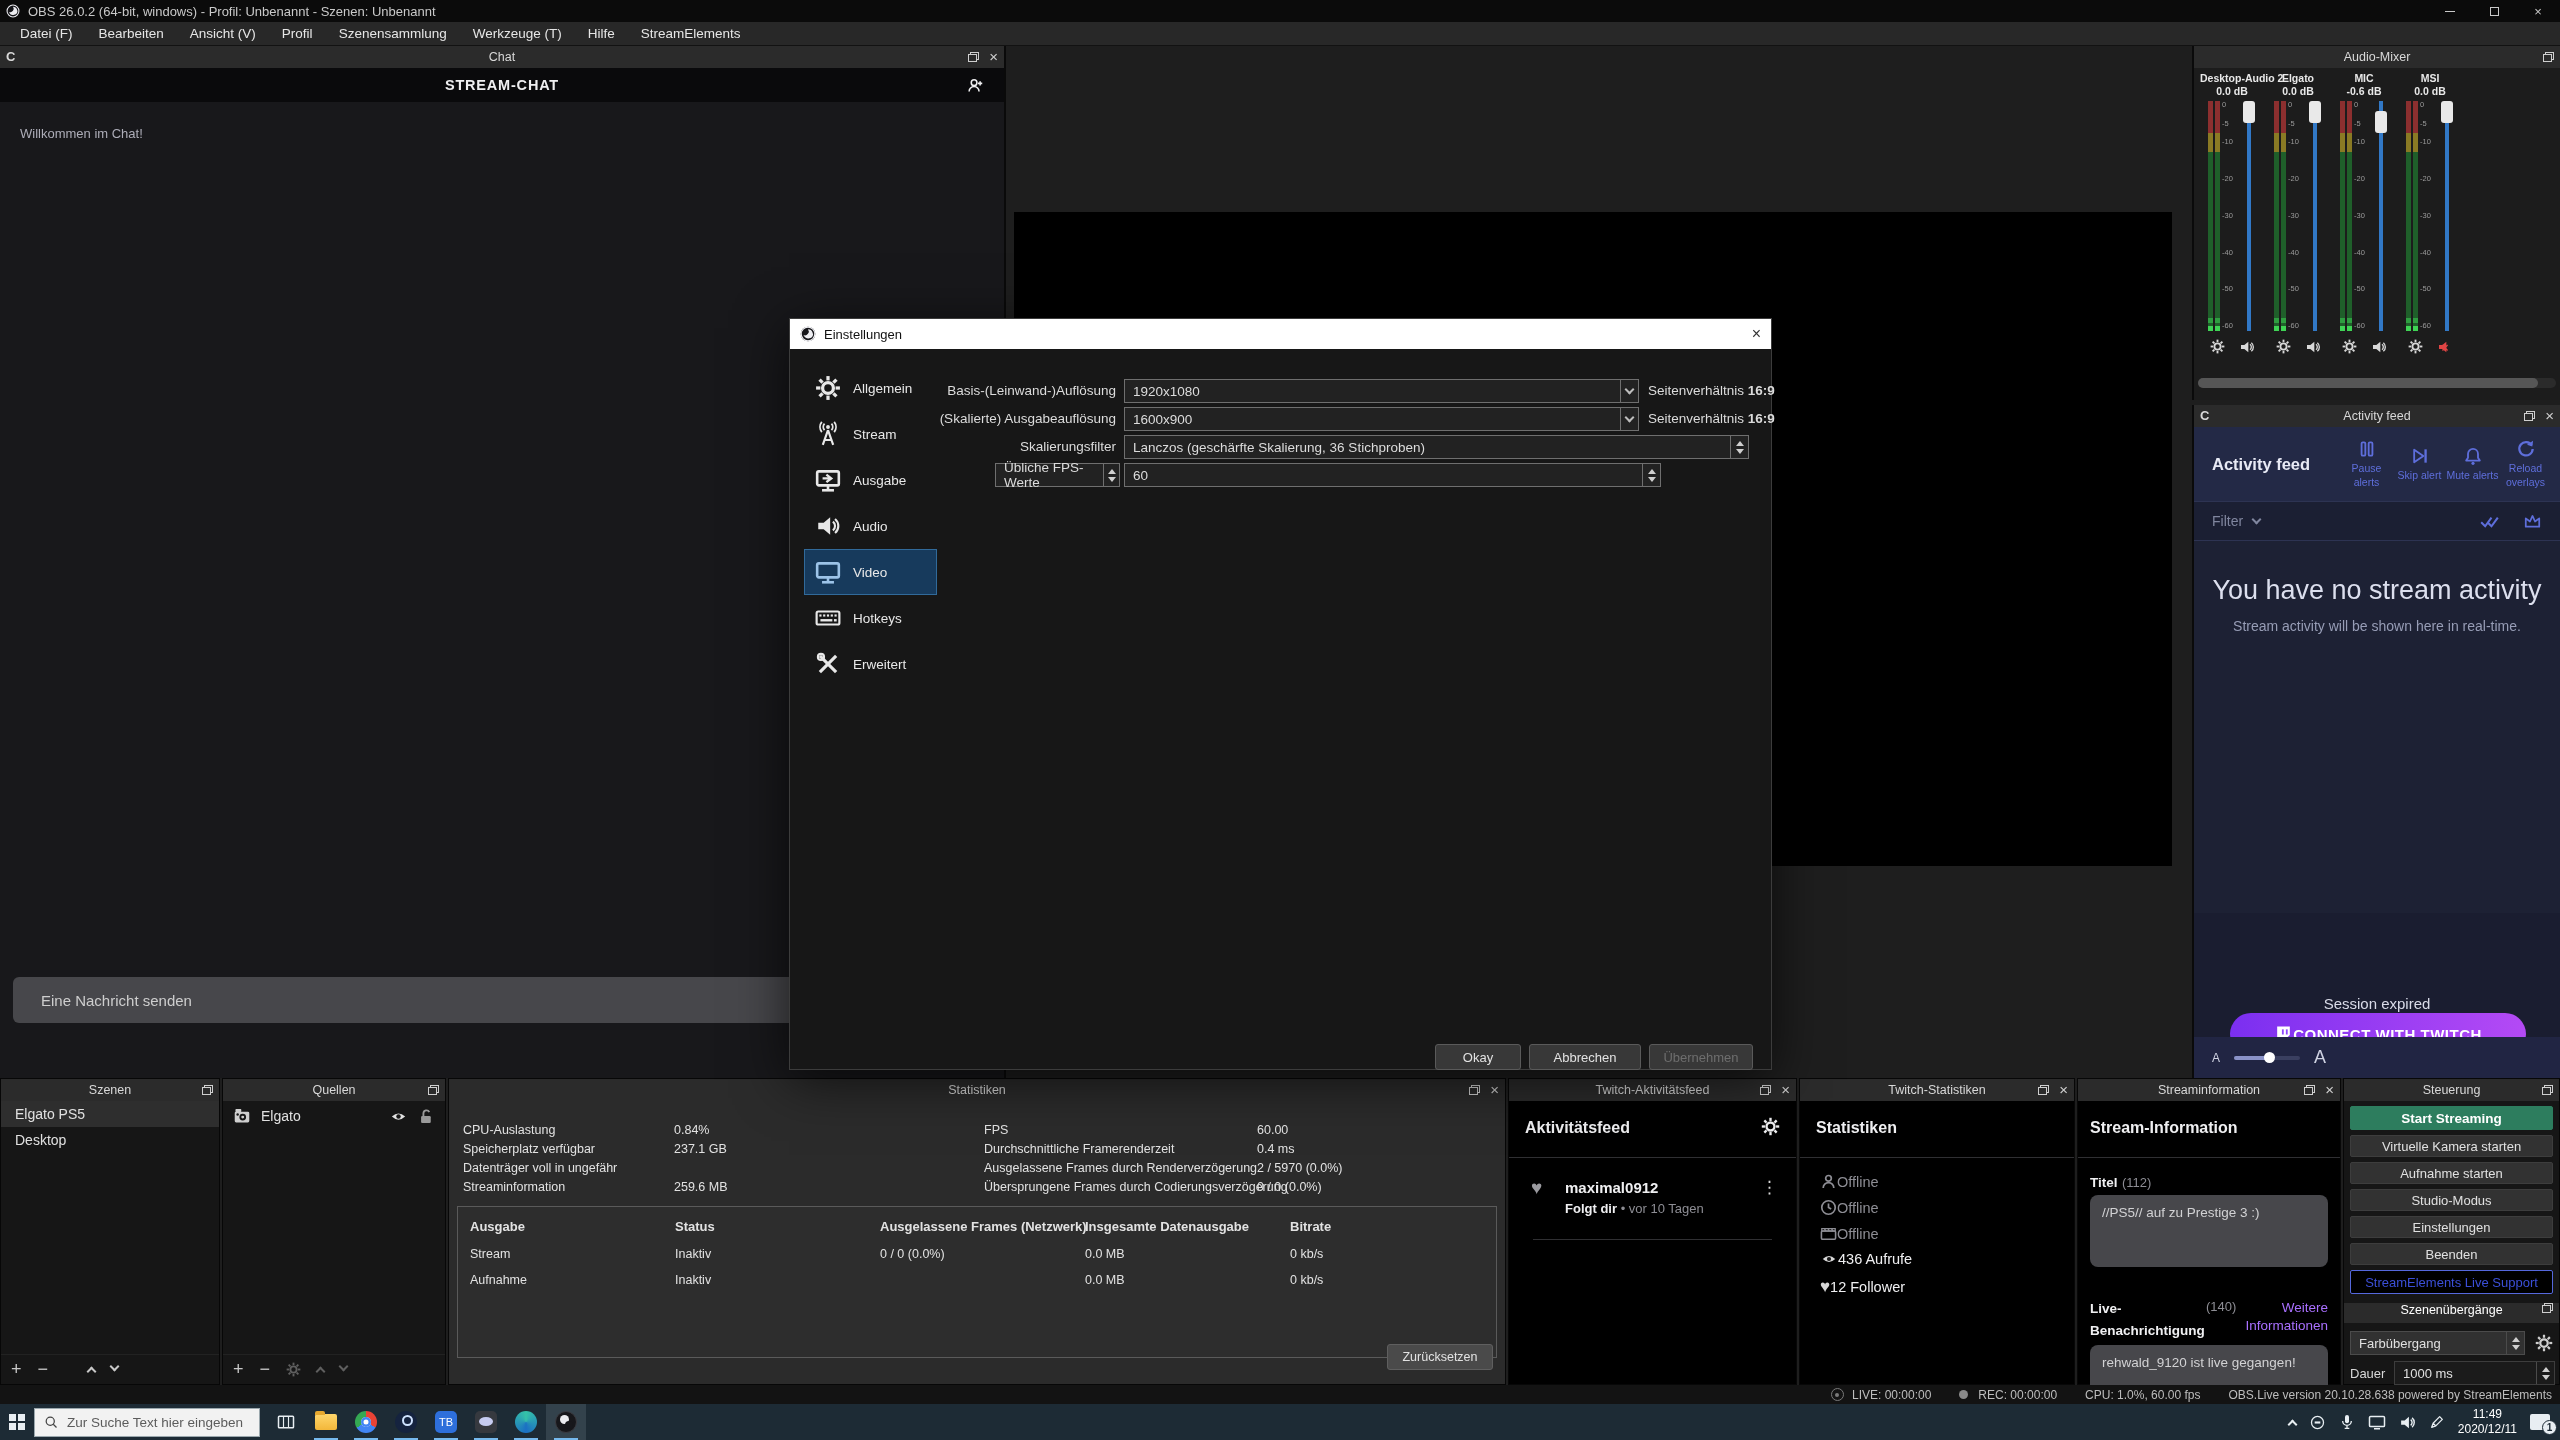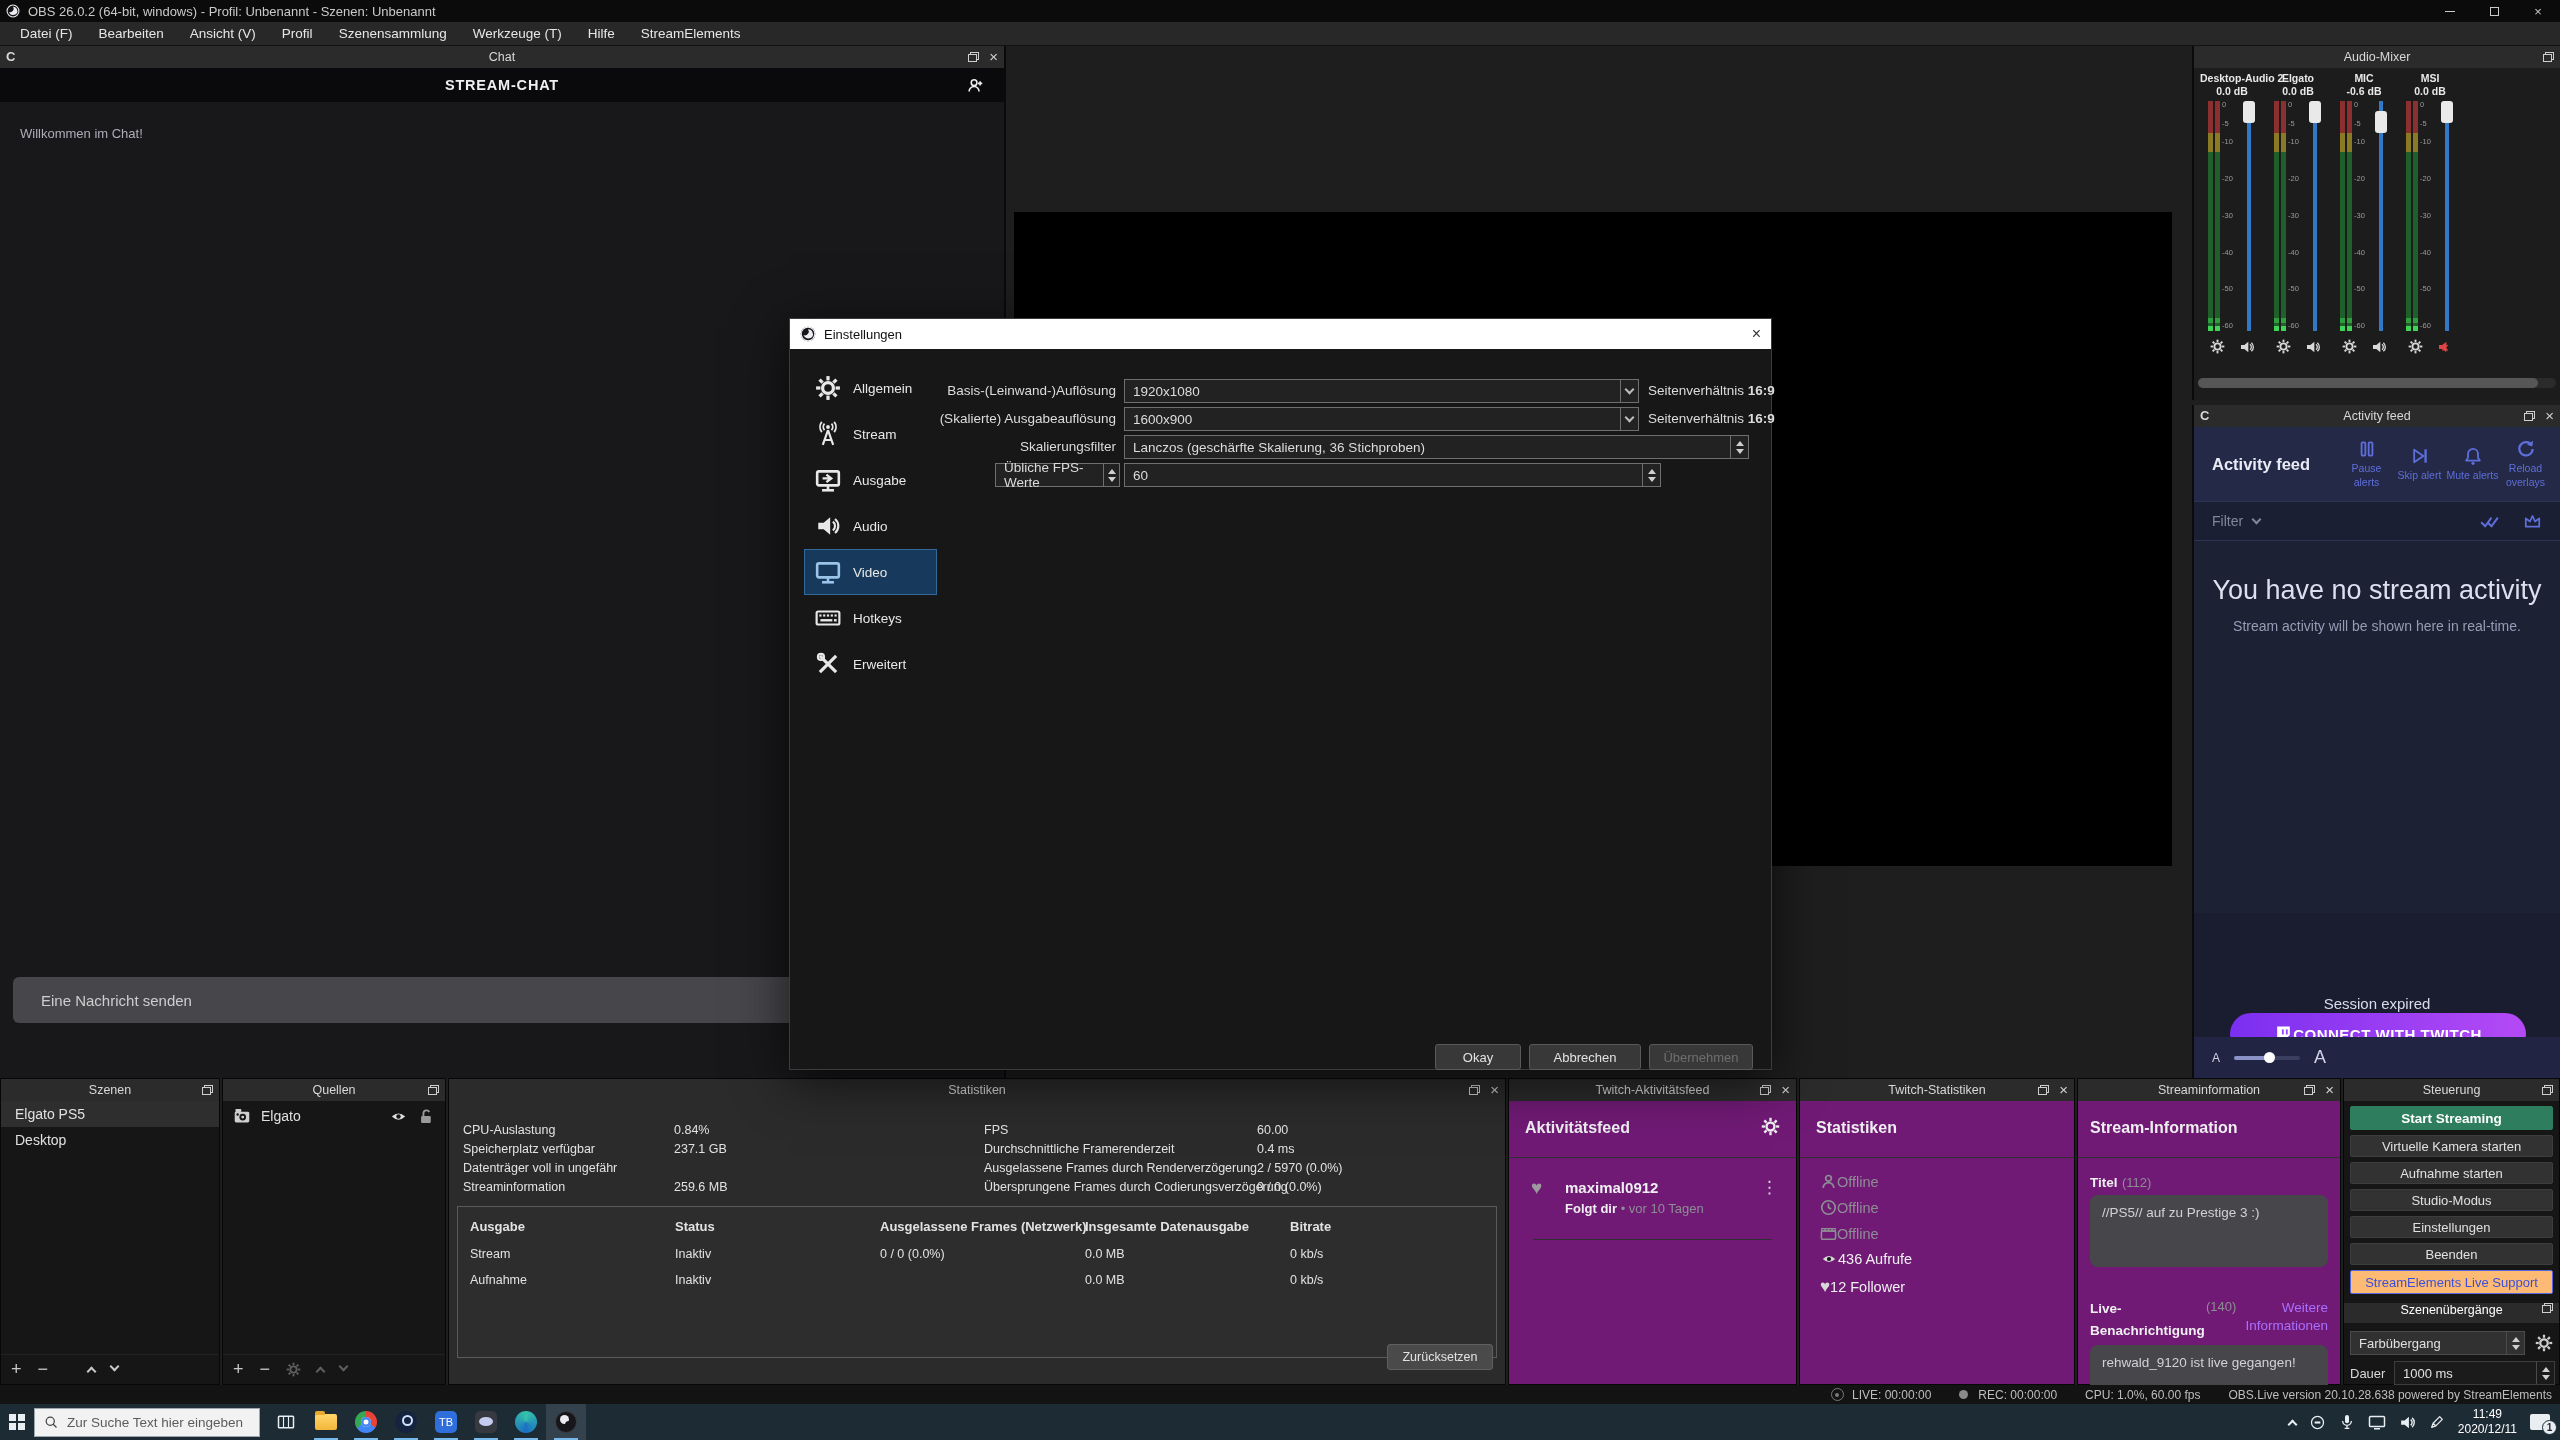--- a/index.html
+++ b/index.html
@@ -84,35 +84,35 @@
   .src-row { height:30px; display:flex; align-items:center; padding:0 10px; font-size:14px; color:#e0e0e0; gap:10px; }
   .src-row .spacer { flex:1; }
 
   .stats-body { position:absolute; left:0; top:22px; width:100%; bottom:0; background:#2b2b2b; font-size:12.5px; color:#e2e2e2; }
   .srow { position:absolute; white-space:nowrap; }
   .stats-table { position:absolute; left:8px; top:105px; width:1040px; height:152px; background:#2d2d2d; border:1px solid #5a5a5a; }
   .trow { position:absolute; left:0; width:100%; display:grid; grid-template-columns:205px 205px 205px 205px auto; padding-left:12px; white-space:nowrap; }
   .trow.head { font-weight:bold; font-size:13px; }
   .reset-btn { position:absolute; right:12px; bottom:14px; width:106px; height:26px; background:#4a4a4a; border:1px solid #5f5f5f; border-radius:3px; color:#e2e2e2; font-size:12.5px; display:flex; align-items:center; justify-content:center; }
 
-  .tw-body { position:absolute; left:0; top:22px; width:100%; bottom:0; background:#701a75; }
+  .tw-body { position:absolute; left:0; top:22px; width:100%; bottom:0; background:#000000; }
   .tw-heading { position:absolute; left:16px; top:18px; font-size:16px; font-weight:bold; color:#efeff1; }
   .tw-div { position:absolute; left:0; top:56px; width:100%; height:1px; background:#2f2f32; }
   .tw-row { position:absolute; display:flex; align-items:center; gap:0; font-size:14.5px; }
   .gray { color:#8d8d94; }
   .white { color:#efeff1; }
 
   .si-label { font-weight:bold; color:#efeff1; font-size:13.5px; }
   .si-count { color:#8d8d94; font-size:13px; }
   .si-area { position:absolute; background:#47474b; border-radius:8px; color:#d2d2d4; font-size:13.5px; padding:10px 12px; }
   .si-link { color:#a970ff; font-size:13.5px; text-align:right; line-height:1.3; }
 
   .ctl-btn { position:absolute; left:6px; width:203px; height:22px; background:#323232; border:1px solid #3d3d3d; border-radius:2px; color:#e0e0e0; font-size:13px; display:flex; align-items:center; justify-content:center; }
   .ctl-start { height:24px; background:#2d7d5e; border-color:#2d7d5e; color:#fff; font-weight:bold; font-size:13.5px; }
-  .ctl-support { height:24px; background:#fdba74; border:1px solid #5568dd; color:#3b4fd8; font-size:13px; }
+  .ctl-support { height:24px; background:#000000; border:1px solid #5568dd; color:#3b4fd8; font-size:13px; }
   .mini-tb { position:absolute; left:0; width:100%; height:20px; background:#2b2b2b; display:flex; font-size:12.5px; color:#ffffff; }
   .sel-box { position:absolute; height:24px; background:#313131; border:1px solid #4b4b4b; color:#e0e0e0; font-size:13px; display:flex; align-items:center; padding-left:8px; }
   .spin { display:flex; flex-direction:column; justify-content:center; align-items:center; gap:3px; border-left:1px solid #4b4b4b; width:18px; height:100%; margin-left:auto; }
   .tri-u { width:0; height:0; border-left:4px solid transparent; border-right:4px solid transparent; border-bottom:5px solid #cfcfcf; }
   .tri-d { width:0; height:0; border-left:4px solid transparent; border-right:4px solid transparent; border-top:5px solid #cfcfcf; }
 
   
   .statusbar { left:0; top:1385px; width:2560px; height:19px; background:#131313; display:flex; align-items:center; justify-content:flex-end; gap:28px; padding-right:8px; font-size:12px; color:#bdbdbd; }
   .sig { width:13px; height:13px; border:1px solid #7a7a7a; border-radius:50%; position:relative; }
   .sig::after { content:""; position:absolute; left:3.5px; top:3.5px; width:4px; height:4px; border-radius:50%; background:#7a7a7a; }

